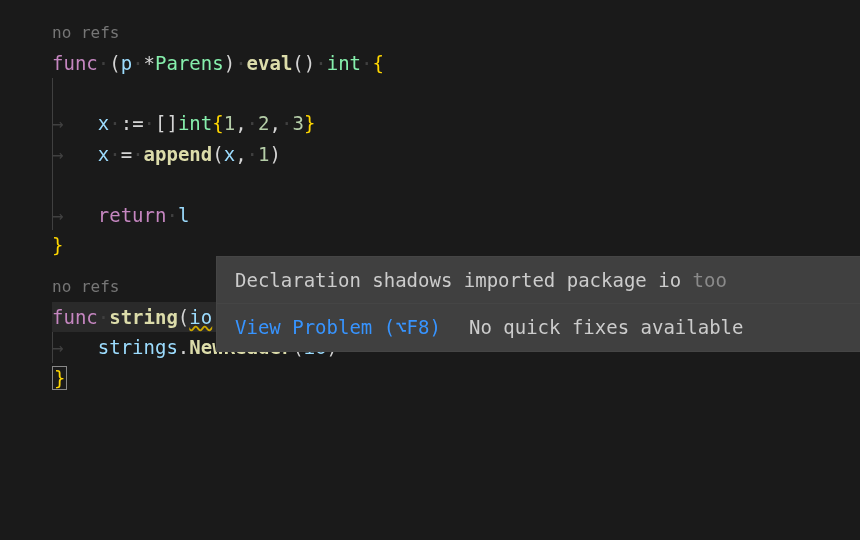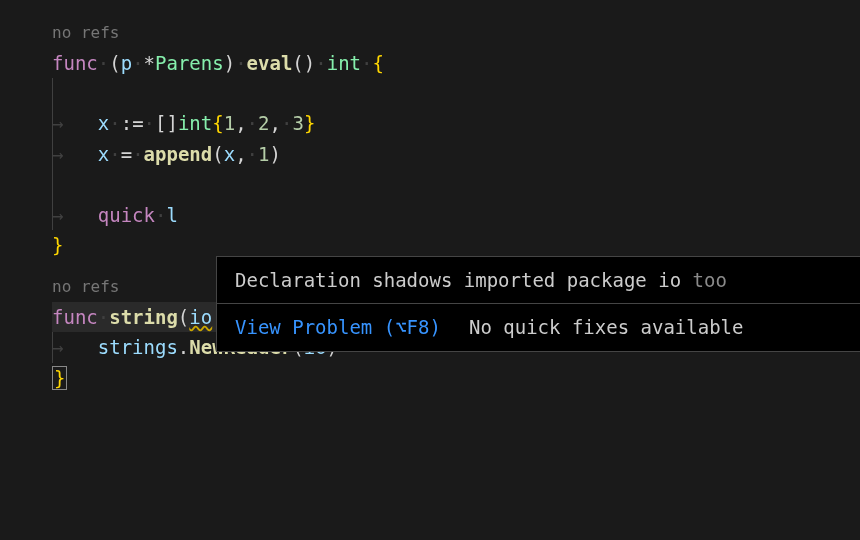--- a/index.html
+++ b/index.html
@@ -60,21 +60,21 @@
   }
   .bracket-match {
     border: 1px solid #666;
     padding: 0 0px;
   }
   .hover-widget {
     position: absolute;
     left: 216px;
     top: 256px;
     width: 644px;
-    background: #000000;
+    background: #404040;
     border: 1px solid #454545;
     border-right: none;
     font-size: 19px;
     color: #cccccc;
     z-index: 10;
   }
   .hover-section {
     padding: 8px 18px;
   }
   .hover-divider {
@@ -108,21 +108,21 @@
   <div class="line"><span class="kw">func</span><span class="ws">·</span><span class="punct">(</span><span class="ident">p</span><span class="ws">·</span><span class="op">*</span><span class="type">Parens</span><span class="punct">)</span><span class="ws">·</span><span class="fn">eval</span><span class="punct">(</span><span class="punct">)</span><span class="ws">·</span><span class="type">int</span><span class="ws">·</span><span class="brace">{</span></div>
 
   <div class="line"><span class="indent-guide"></span>&nbsp;</div>
 
   <div class="line"><span class="indent-guide"></span><span class="ws">→</span>   <span class="ident">x</span><span class="ws">·</span><span class="op">:=</span><span class="ws">·</span><span class="punct">[]</span><span class="type">int</span><span class="brace">{</span><span class="num">1</span><span class="punct">,</span><span class="ws">·</span><span class="num">2</span><span class="punct">,</span><span class="ws">·</span><span class="num">3</span><span class="brace">}</span></div>
 
   <div class="line"><span class="indent-guide"></span><span class="ws">→</span>   <span class="ident">x</span><span class="ws">·</span><span class="op">=</span><span class="ws">·</span><span class="fn">append</span><span class="punct">(</span><span class="ident">x</span><span class="punct">,</span><span class="ws">·</span><span class="num">1</span><span class="punct">)</span></div>
 
   <div class="line"><span class="indent-guide"></span>&nbsp;</div>
 
-  <div class="line"><span class="indent-guide"></span><span class="ws">→</span>   <span class="kw">quick</span><span class="ws">·</span><span class="ident">l</span></div>
+  <div class="line"><span class="indent-guide"></span><span class="ws">→</span>   <span class="kw">return</span><span class="ws">·</span><span class="ident">l</span></div>
 
   <div class="line"><span class="brace">}</span></div>
 
   <div class="spacer"></div>
 
   <div class="codelens">no refs</div>
 
   <div class="line highlighted-line"><span class="kw">func</span><span class="ws">·</span><span class="fn">string</span><span class="punct">(</span><span class="param warn-underline">io</span><span class="ws">·</span><span class="str-type">string</span><span class="punct">)</span><span class="ws">·</span><span class="brace bracket-match">{</span></div>
 
   <div class="line"><span class="indent-guide"></span><span class="ws">→</span>   <span class="ident">strings</span><span class="punct">.</span><span class="fn">NewReader</span><span class="punct">(</span><span class="ident">io</span><span class="punct">)</span></div>

